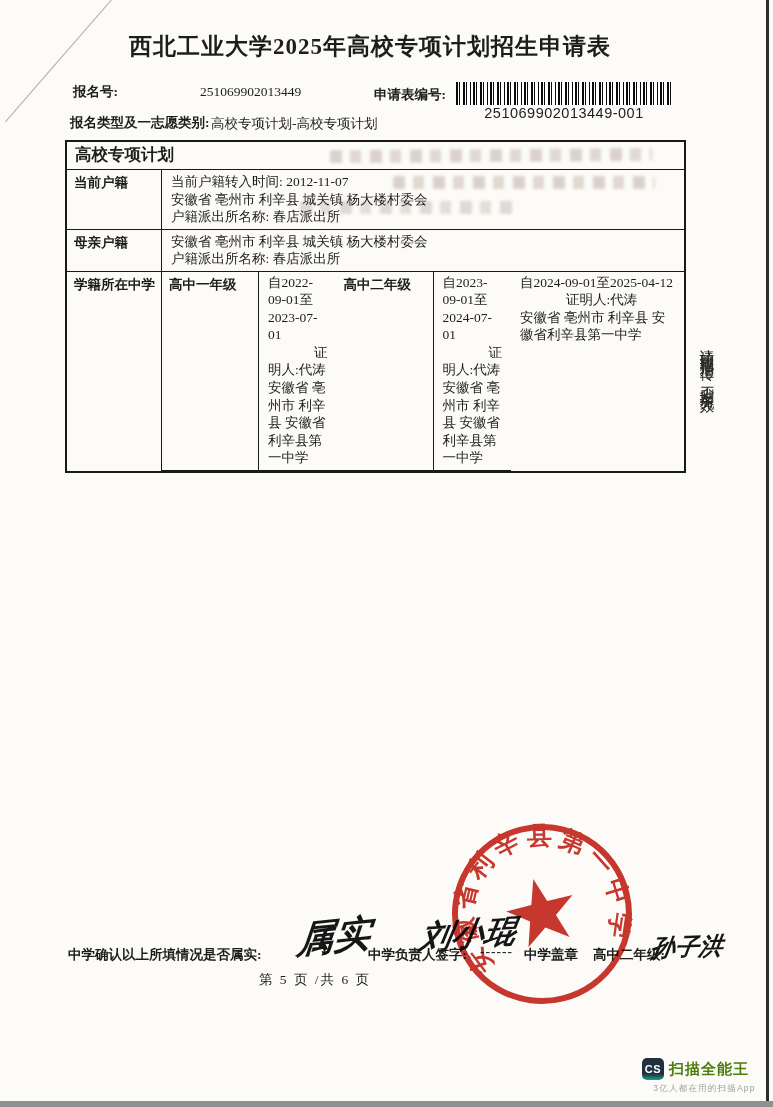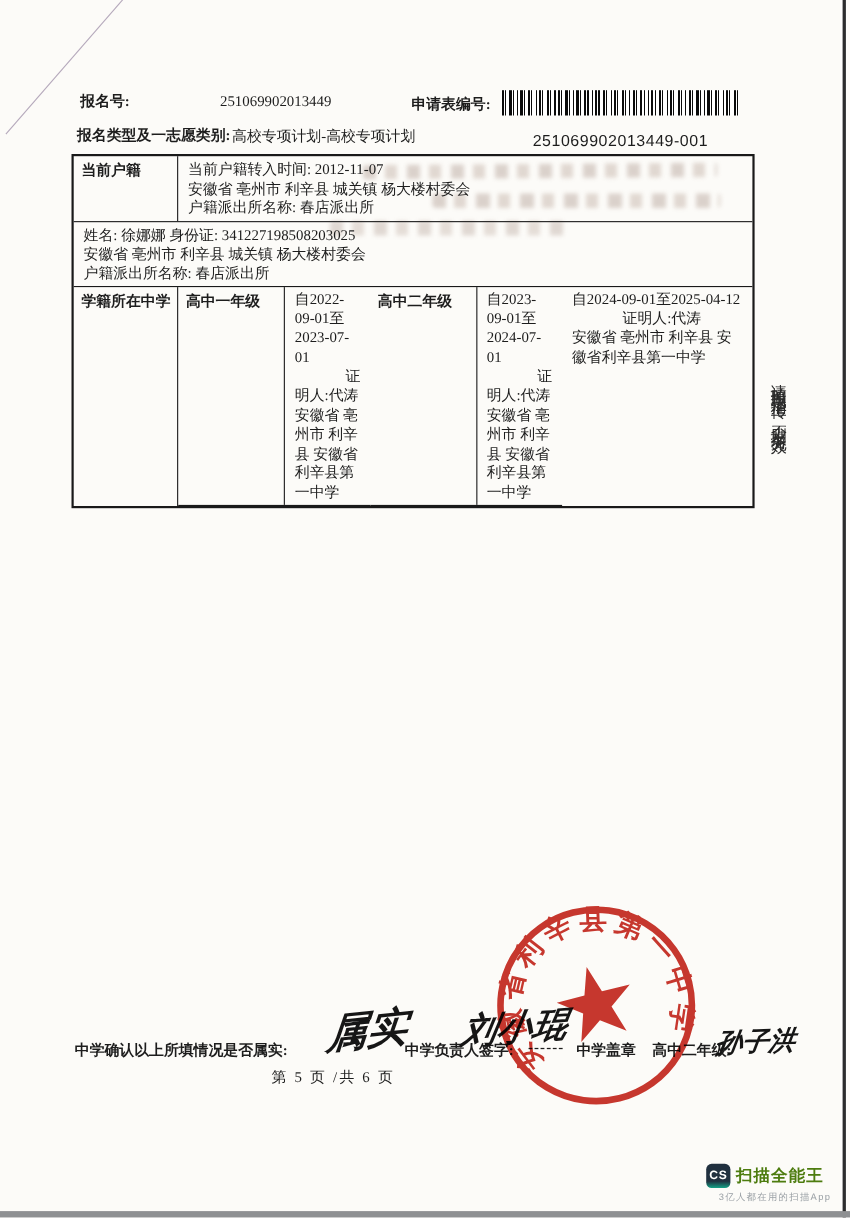--- a/index.html
+++ b/index.html
@@ -27,21 +27,21 @@
   .pos { position:absolute; white-space:nowrap; }
   .reg-label   { left:73px;  top:83px; }
   .reg-value   { left:200px; top:84px; }
   .formno-label{ left:374px; top:86px; }
   .type-label  { left:70px;  top:114px;text-align:center; }
   .type-value  { left:211px; top:115px; }
   .barcode { position:absolute; left:456px; top:82px; width:216px; height:23px; background:
     repeating-linear-gradient(90deg,#0a0a0a 0 2px,#fff 2px 3px,#0a0a0a 3px 4px,#fff 4px 7px,
     #0a0a0a 7px 9px,#fff 9px 10px,#0a0a0a 10px 11px,#fff 11px 14px,#0a0a0a 14px 15px,#fff 15px 17px); }
   .barcode-num { position:absolute; left:452px; top:105px; width:224px; text-align:center;
-    font-size:14.5px; letter-spacing:.5px; font-family:"Liberation Sans","DejaVu Sans",sans-serif;margin-top:16px; }
+    font-size:14.5px; letter-spacing:.5px; font-family:"Liberation Sans","DejaVu Sans",sans-serif; }
   
   .doc-table { position:absolute; left:65px; top:140px; width:617px;
     border:2px solid #191919; }
   .t-title { padding:2px 8px 3px; font-weight:bold; font-size:16.5px; border-bottom:1.3px solid #191919; }
   .t-row { display:flex; border-bottom:1.3px solid #191919; }
   .t-row:last-child { border-bottom:none; }
   .t-label { width:82px; padding:4px 5px 4px 7px; font-weight:bold; font-size:13.5px;
     border-right:1.3px solid #191919; flex:none; }
   .t-content { flex:1; padding:3px 9px; font-size:13.5px; line-height:1.3; }
   .t-sub { flex:1; display:flex; flex-direction:row; }
@@ -53,21 +53,21 @@
   .witness { margin-left:46px; }
   
   .side-note { position:absolute; left:697px; top:338px; height:260px;
     writing-mode:vertical-rl; font-size:14.5px; letter-spacing:2.5px; color:#2a2a2a; }
   
   .confirm-label   { left:68px;  top:946px; }
   .head-sign-label { left:368px; top:946px; }
   .head-dashes     { left:480px; top:944px; letter-spacing:1px; font-weight:bold; }
   .stamp-label     { left:524px; top:946px; }
   .self-sign-label { left:593px; top:946px; }
-  .page-info { position:absolute; left:138px; top:971px; width:330px; text-align:center;
+  .page-info { position:absolute; left:150px; top:971px; width:330px; text-align:center;
     font-size:13.5px; letter-spacing:2px; }
   .handwriting { position:absolute; font-style:italic; font-weight:bold; color:#161616;
     font-family:"DejaVu Serif","Liberation Serif",serif; white-space:nowrap; }
   .sig-confirm { left:297px; top:912px; font-size:37px; transform:rotate(-6deg) skewX(-12deg); }
   .sig-head    { left:420px; top:913px; font-size:32px; transform:rotate(-4deg) skewX(-14deg); }
   .sig-self    { left:651px; top:931px; font-size:24px; transform:rotate(-2deg) skewX(-10deg); }
   
   .stamp { position:absolute; left:440px; top:812px; transform:rotate(-14deg);
     opacity:.92; mix-blend-mode:multiply; }
   
@@ -85,42 +85,44 @@
 </head>
 <body>
 
 <div class="page">
 
   <div class="corner-line"></div>
   <div class="smudge smudge-1"></div>
   <div class="smudge smudge-2"></div>
   <div class="smudge smudge-3"></div>
 
+  <div class="title">西北工业大学2025年高校专项计划招生申请表</div>
   <div class="pos lbl reg-label">报名号:</div>
   <div class="pos val reg-value">251069902013449</div>
   <div class="pos lbl formno-label">申请表编号:</div>
   <div class="barcode"></div>
   <div class="barcode-num">251069902013449-001</div>
   <div class="pos lbl type-label">报名类型及一志愿类别:</div>
   <div class="pos val type-value">高校专项计划-高校专项计划</div>
 
   <div class="doc-table">
+    <div class="t-title">高校专项计划</div>
 
     <div class="t-row">
       <div class="t-label">当前户籍</div>
       <div class="t-content">
         <div>当前户籍转入时间: 2012-11-07</div>
         <div>安徽省 亳州市 利辛县 城关镇 杨大楼村委会</div>
         <div>户籍派出所名称: 春店派出所</div>
       </div>
     </div>
 
     <div class="t-row">
+      <div class="t-label">母亲户籍</div>
       <div class="t-content">
-        <div>姓名: 徐娜娜 身份证: 341227198508203025</div>
         <div>安徽省 亳州市 利辛县 城关镇 杨大楼村委会</div>
         <div>户籍派出所名称: 春店派出所</div>
       </div>
     </div>
 
     <div class="t-row">
       <div class="t-label">学籍所在中学</div>
       <div class="t-sub">
 
         <div class="t-subrow">

